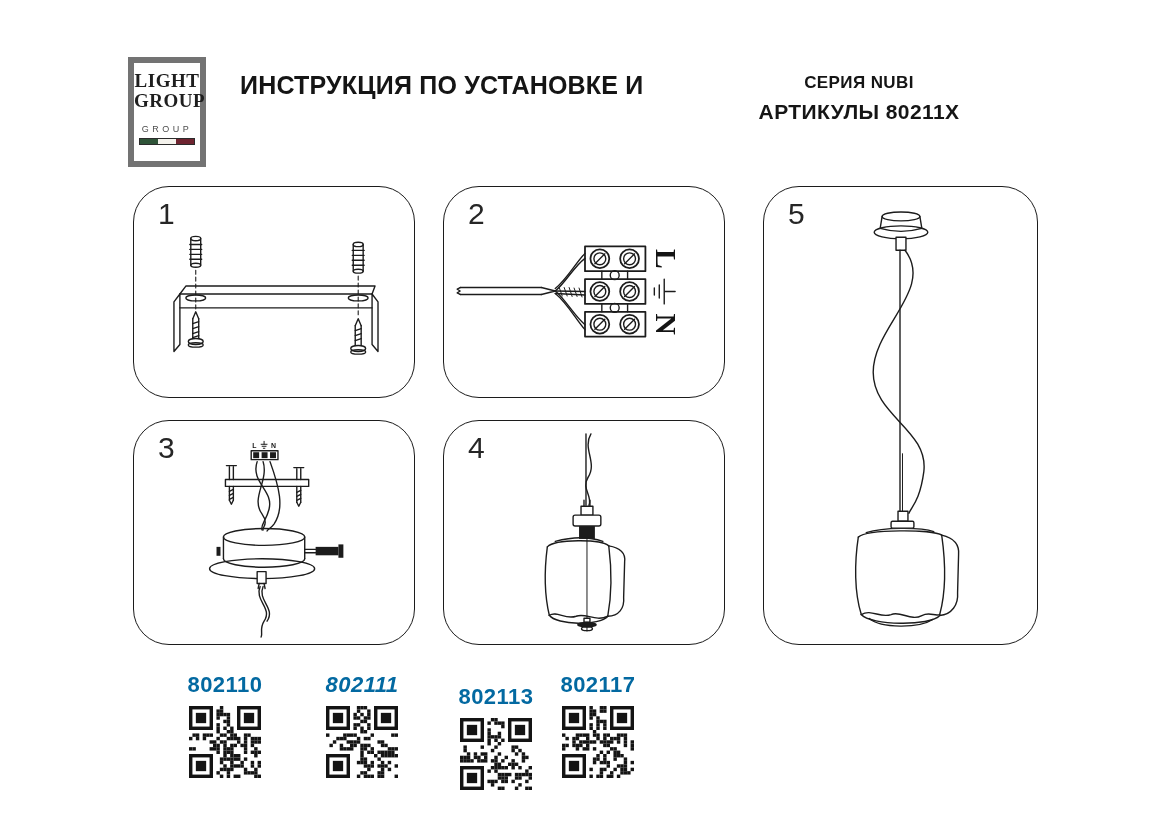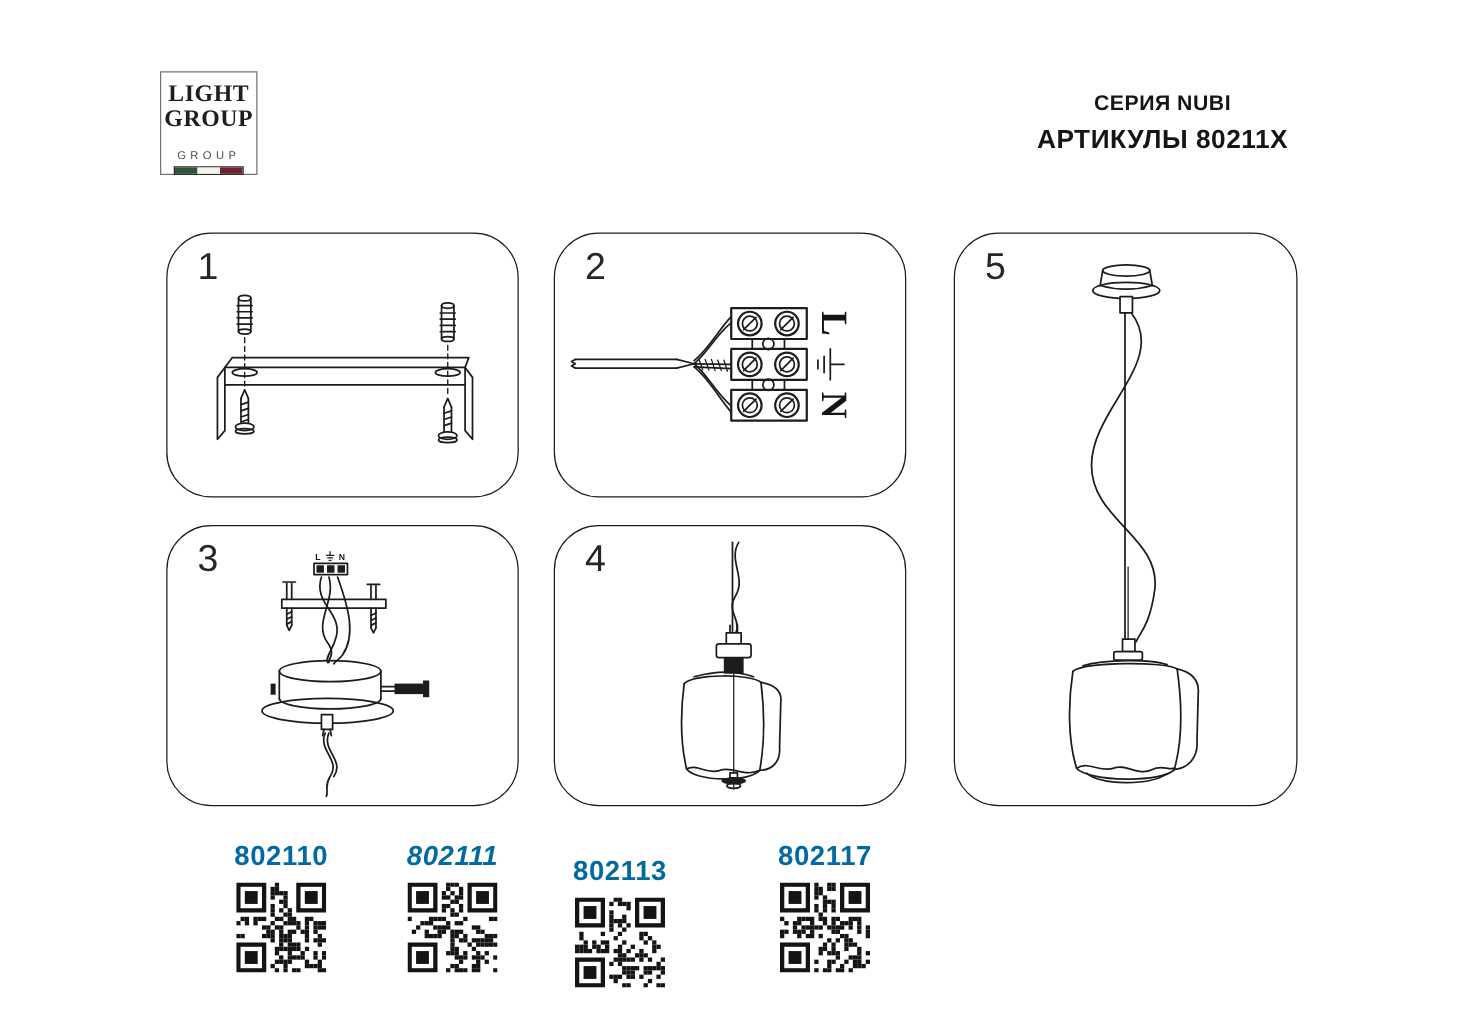--- a/index.html
+++ b/index.html
@@ -2,30 +2,30 @@
 <html><head>
 <meta charset="utf-8">
 <style>
   html,body{margin:0;padding:0;}
   body{
     width:1169px;height:826px;position:relative;background:#ffffff;
     font-family:"Liberation Sans",sans-serif;color:#1c1c1c;overflow:hidden;
   }
   
   #logo{
-    position:absolute;left:128px;top:57px;width:78px;height:83px;
-    border:1px solid #737373;box-sizing:border-box;text-align:center;
+    position:absolute;left:128px;top:57px;width:78px;height:110px;
+    border:6px solid #737373;box-sizing:border-box;text-align:center;
     padding-top:8px;background:#fff;
   }
   .logo-word{font-family:"Liberation Serif",serif;font-weight:bold;font-size:19px;line-height:20px;color:#1e1e1e;letter-spacing:.5px;}
   .logo-group{font-size:9px;letter-spacing:3.5px;color:#4d4d4d;margin-top:13px;}
   .logo-flag{width:54px;height:5px;margin:4px auto 0;display:flex;border:1px solid #2b2b2b;box-sizing:content-box;}
   .logo-flag span{flex:1;}
   #title{position:absolute;left:240px;top:70px;font-size:25px;font-weight:bold;line-height:31px;letter-spacing:.2px;color:#151515;}
-  #series-block{position:absolute;left:780px;top:73px;width:300px;text-align:center;color:#151515;}
+  #series-block{position:absolute;left:709px;top:73px;width:300px;text-align:center;color:#151515;}
   .series{font-size:17px;font-weight:bold;letter-spacing:.4px;}
   .articles{font-size:21px;font-weight:bold;margin-top:7px;letter-spacing:.4px;}
   
   .panel{position:absolute;border:1.6px solid #1c1c1c;border-radius:36px;background:#fff;box-sizing:border-box;}
   #panel1{left:133px;top:186px;width:282px;height:212px;}
   #panel2{left:443px;top:186px;width:282px;height:212px;}
   #panel3{left:133px;top:420px;width:282px;height:225px;}
   #panel4{left:443px;top:420px;width:282px;height:225px;}
   #panel5{left:763px;top:186px;width:275px;height:459px;}
   .panel-number{position:absolute;left:24px;top:10px;font-size:30px;color:#262626;}
@@ -36,39 +36,40 @@
   .drawing .bold{stroke-width:1.8;}
   .drawing .thin{stroke-width:1;}
   .drawing .dash{stroke-dasharray:4 3;stroke-width:1.1;}
   .drawing .fill{fill:#1c1c1c;stroke:none;}
   .drawing .wfill{fill:#ffffff;}
   .drawing text{stroke:none;fill:#141414;}
   .tlabel{font-family:"Liberation Serif",serif;font-weight:bold;font-size:30px;}
   .mini{font-family:"Liberation Sans",sans-serif;font-weight:bold;font-size:7px;}
   
   .article-cell{position:absolute;top:672px;width:112px;text-align:center;}
-  #art0{left:169px;} #art1{left:306px;font-style:italic;} #art2{left:440px;margin-top:12px;} #art3{left:604px;}
+  #art0{left:169px;} #art1{left:306px;font-style:italic;} #art2{left:440px;margin-top:12px;} #art3{left:542px;}
   .article-code{font-size:22px;font-weight:bold;letter-spacing:.5px;color:#0369a1;}
   .qr-svg{width:72px;height:72px;margin-top:8px;}
 </style>
 </head>
 <body>
 
 <div id="logo">
   <div class="logo-word">LIGHT</div>
   <div class="logo-word">GROUP</div>
   <div class="logo-group">GROUP</div>
   <div class="logo-flag">
     <span id="flag-g" style="background: rgb(47, 84, 56);"></span>
     <span id="flag-w" style="background: rgb(244, 242, 236);"></span>
     <span id="flag-r" style="background: rgb(110, 36, 48);"></span>
   </div>
 </div>
 
 <div id="title">
+  <div>ИНСТРУКЦИЯ ПО УСТАНОВКЕ И</div>
 </div>
 
 <div id="series-block">
   <div class="series">СЕРИЯ NUBI</div>
   <div class="articles">АРТИКУЛЫ 80211X</div>
 </div>
 
 <div class="panel" id="panel1">
   <svg class="drawing" viewBox="0 0 282 212">
     <g>

